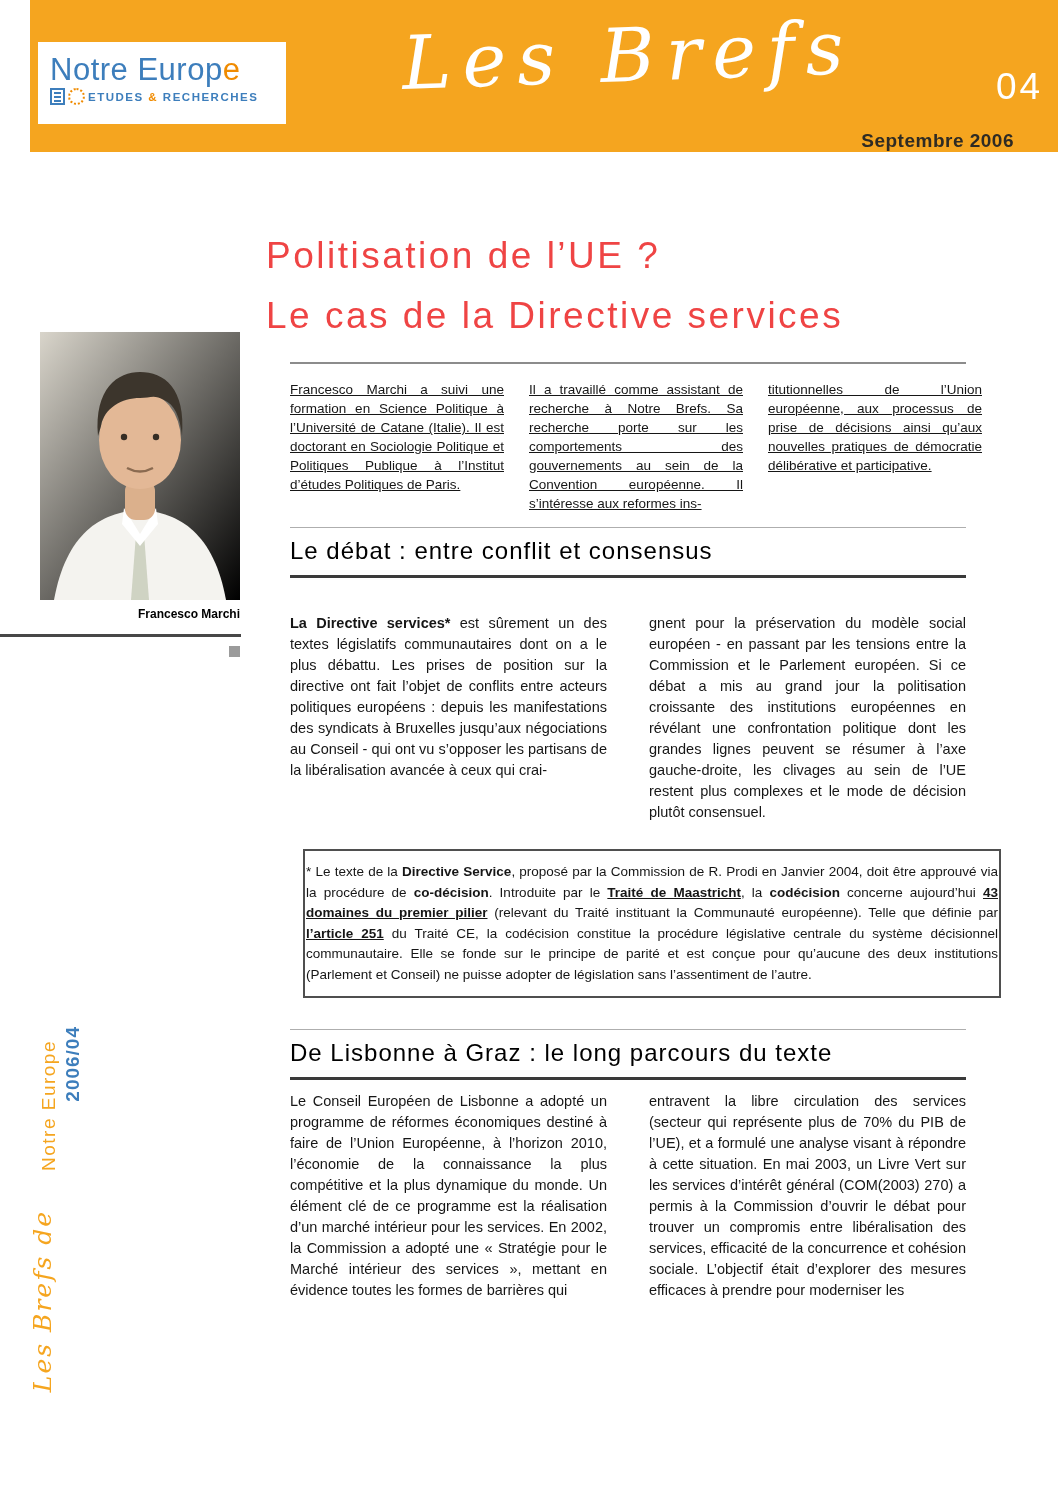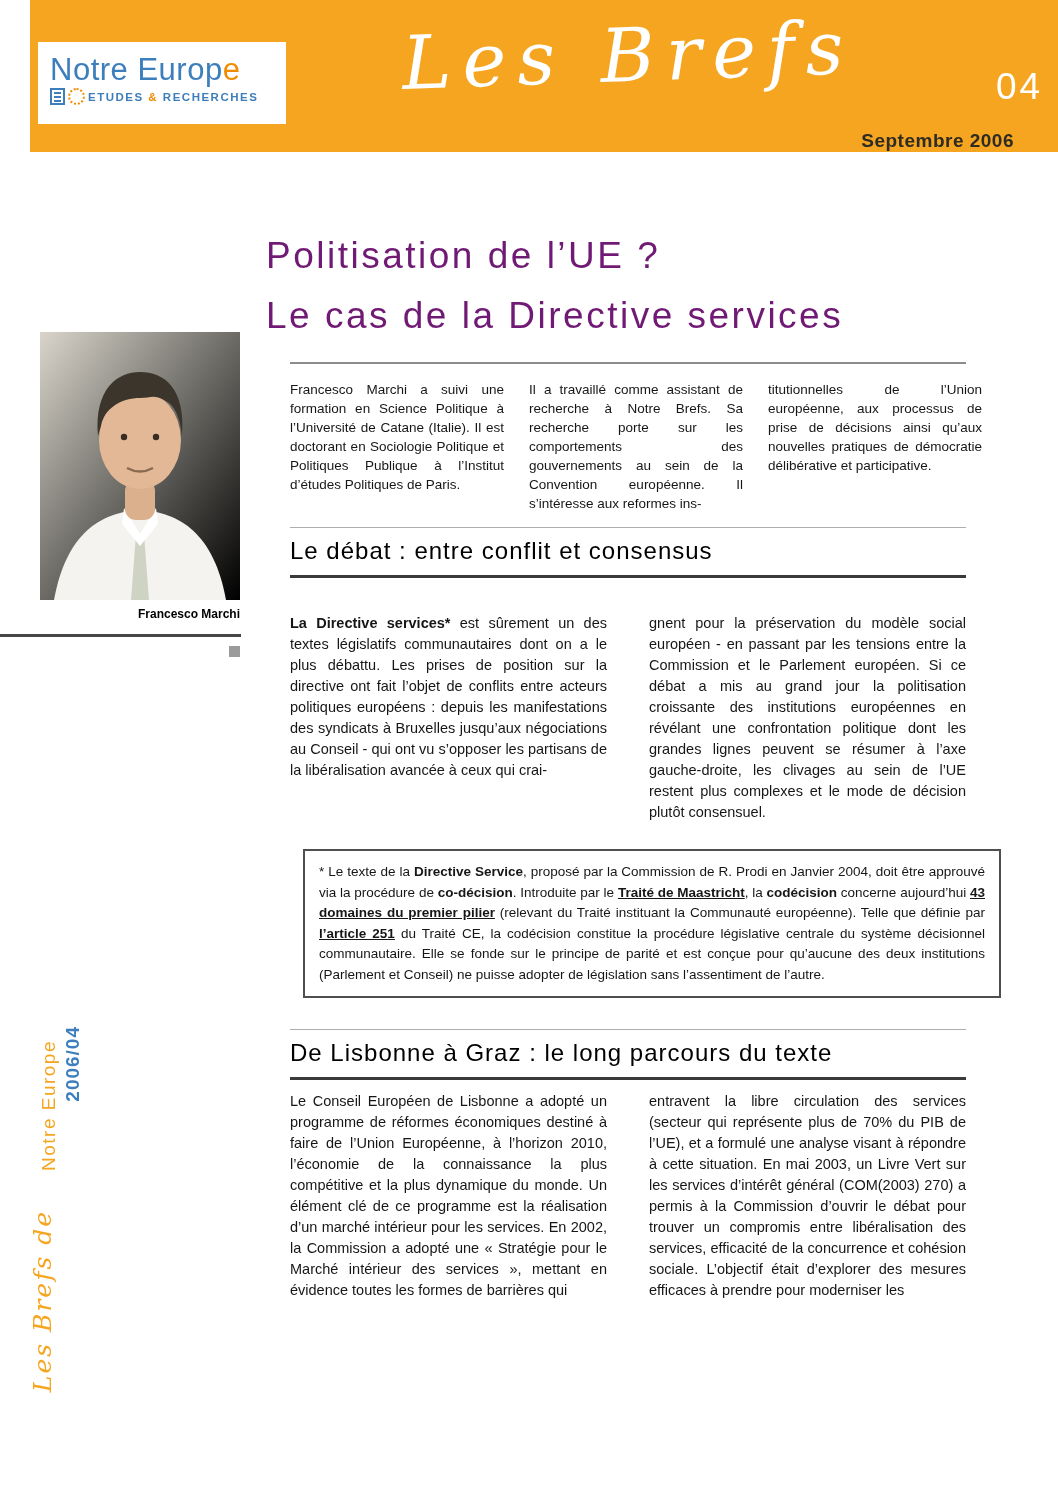--- a/index.html
+++ b/index.html
@@ -18,51 +18,51 @@
   .doc-icon { width:15px; height:17px; border:2px solid #3d7ebc; background:#fff;
     background-image:linear-gradient(#3d7ebc,#3d7ebc),linear-gradient(#3d7ebc,#3d7ebc),linear-gradient(#3d7ebc,#3d7ebc);
     background-repeat:no-repeat; background-size:7px 2px; background-position:2px 2px,2px 6px,2px 10px; }
   .eu-icon { width:17px; height:17px; border-radius:50%; border:2px dotted #f08b00; background:#fff; }
   .script-title { position:absolute; left:372px; top:12px; font-family:"DejaVu Serif", serif; font-style:italic;
     font-size:74px; color:#ffffff; letter-spacing:11px; transform:rotate(-2deg); white-space:nowrap; }
   .issue-number { position:absolute; left:966px; top:66px; font-size:37px; color:#ffffff; letter-spacing:3px; }
   .issue-date { position:absolute; right:44px; top:130px; font-size:19px; font-weight:bold; color:#2e2b24; letter-spacing:0.5px; }
 
   
-  .main-title { position:absolute; left:266px; top:226px; font-size:37px; line-height:60px; letter-spacing:2.5px; color:#701a75; font-weight:400; }
+  .main-title { position:absolute; left:266px; top:226px; font-size:37px; line-height:60px; letter-spacing:2.5px; color:#ef4444; font-weight:400; }
   .title-rule { position:absolute; left:290px; top:362px; width:676px; height:2px; background:#8c8c8c; }
 
   
   .photo { position:absolute; left:40px; top:332px; width:200px; height:268px; display:block; }
   .photo-caption { position:absolute; left:40px; top:607px; width:200px; text-align:right; font-size:12px; font-weight:bold; color:#000; }
   .caption-rule { position:absolute; left:0; top:634px; width:241px; height:3px; background:#474747; }
   .gray-square { position:absolute; left:229px; top:646px; width:11px; height:11px; background:#9b9b9b; }
 
   .bio-row { position:absolute; left:290px; top:380px; width:692px; display:flex; gap:25px;
-    font-size:13.5px; line-height:19px; text-align:justify; color:#161616; }
+    font-size:13.5px; line-height:19px; text-align:justify; color:#161616;text-decoration:underline; }
   .bio-row > div { flex:1; }
 
   
   .section-head { position:absolute; left:290px; width:676px; }
   .section-head .rule-top { height:1px; background:#aeaeae; }
   .section-head h2 { font-size:24px; font-weight:400; letter-spacing:1px; color:#000; margin:9px 0 10px 0; }
   .section-head .rule-bottom { height:3px; background:#3a3a3a; }
   #section1-head { top:527px; }
   #section2-head { top:1029px; }
 
   
   .two-col { position:absolute; left:290px; width:676px; display:flex; gap:42px;
     font-size:14.5px; line-height:21px; text-align:justify; color:#161616; }
   .two-col > div { flex:1; }
   #body1 { top:613px; }
   #body2 { top:1091px; }
 
   
   .footnote { position:absolute; left:303px; top:849px; width:698px; border:2px solid #4f4f4f; background:#fff;
-    padding:11px 14px; font-size:13.5px; line-height:20.5px; text-align:justify; color:#161616; }
+    padding:11px 1px; font-size:13.5px; line-height:20.5px; text-align:justify; color:#161616; }
 
   
   .vert { position:absolute; writing-mode:vertical-rl; transform:rotate(180deg); white-space:nowrap; }
   #vert-issue { left:62px; top:1026px; font-size:19px; font-weight:bold; color:#3d7ebc; letter-spacing:1px; }
   #vert-brand { left:38px; top:1040px; font-size:19px; color:#f5a51f; letter-spacing:1.5px; }
   #vert-script { left:28px; top:1210px; font-size:25px; color:#f5a51f; font-family:"DejaVu Serif", serif; font-style:italic; letter-spacing:2px; }
 </style>
 </head>
 <body>
 

